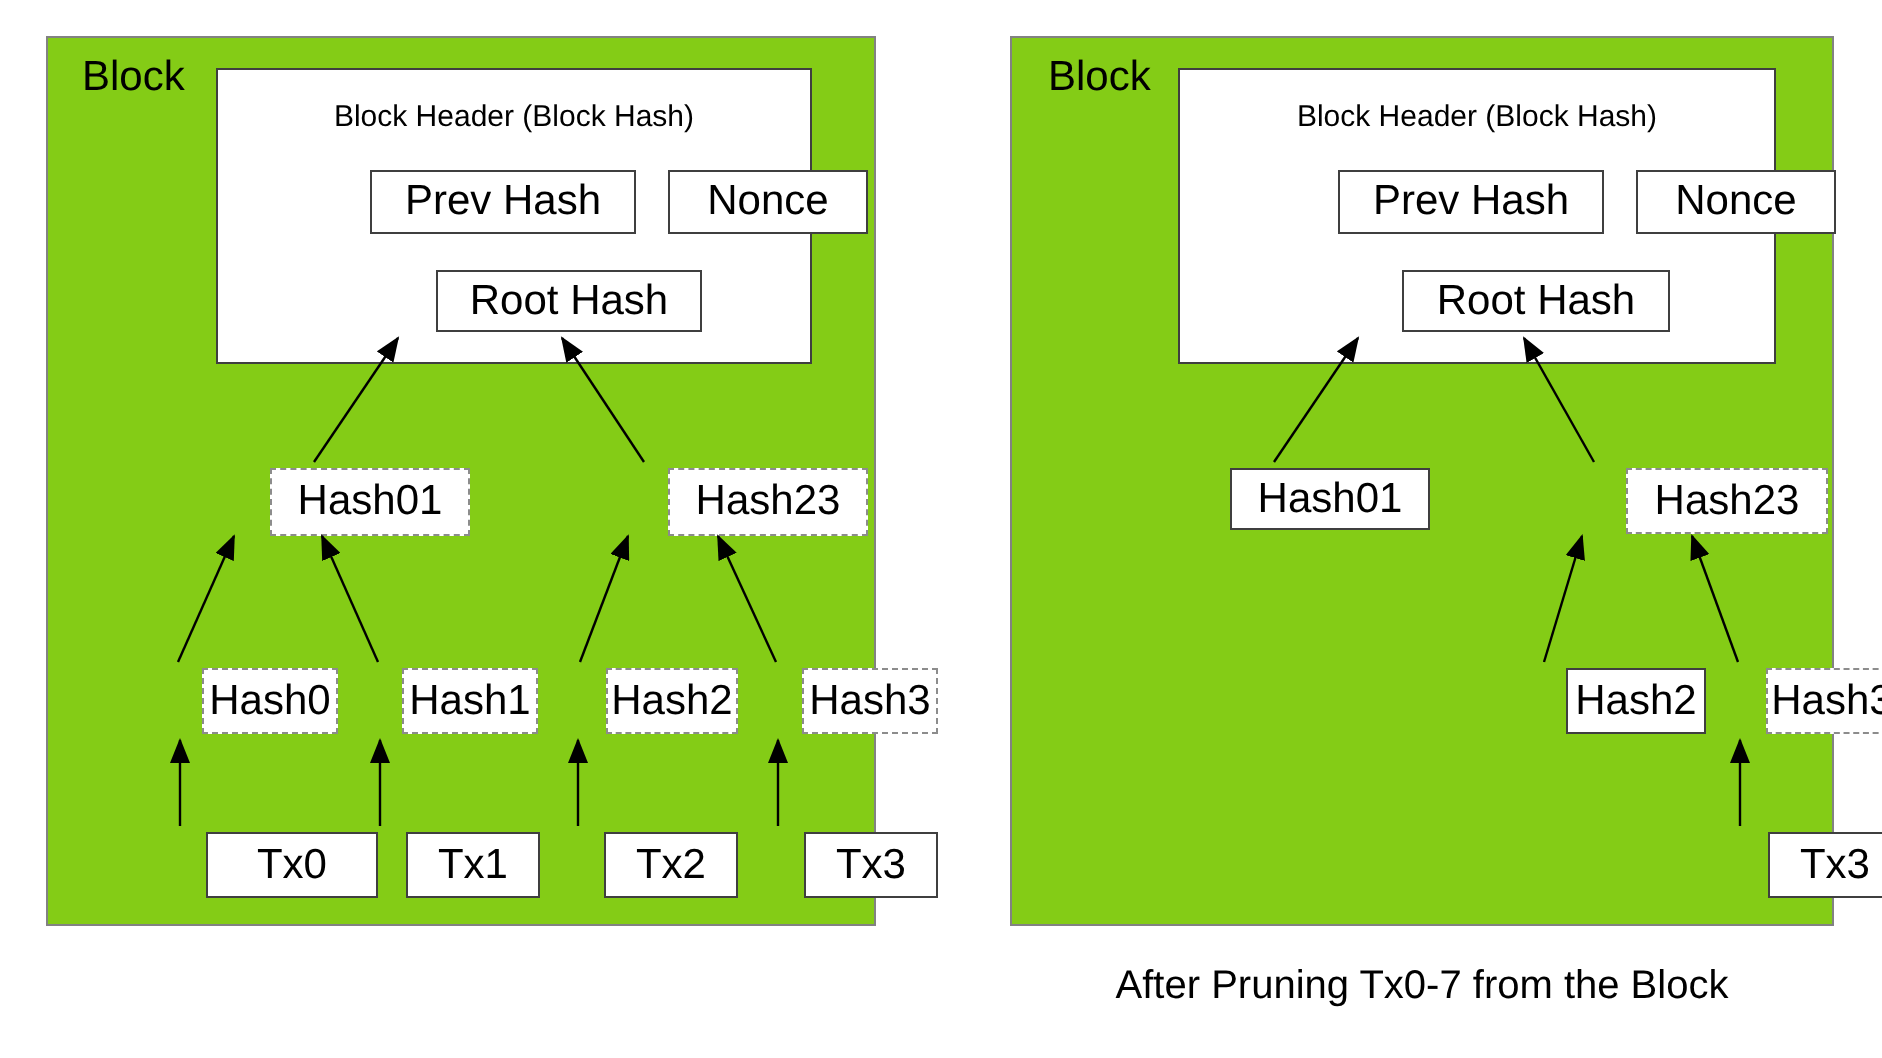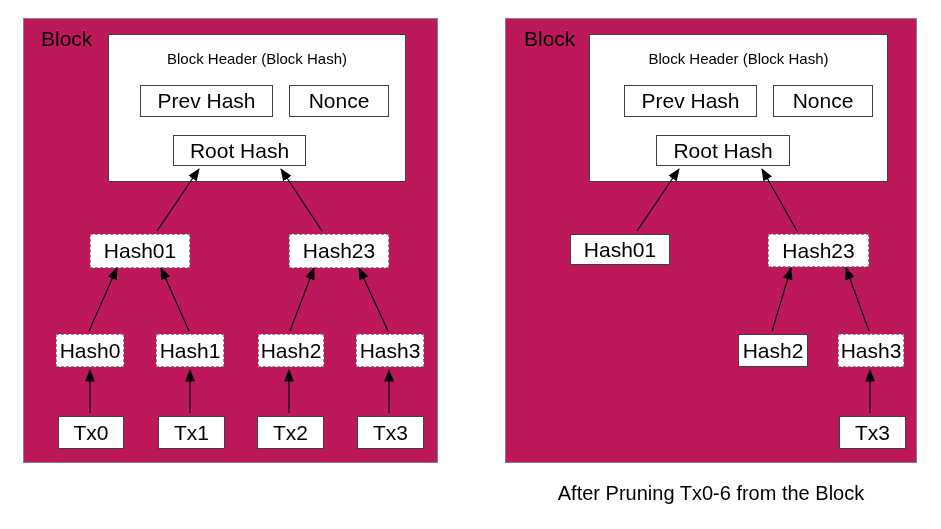--- a/index.html
+++ b/index.html
@@ -12,21 +12,21 @@
     width: 941px;
     height: 529px;
     background: #ffffff;
     font-family: "Liberation Sans", sans-serif;
     color: #000000;
     overflow: hidden;
   }
   .panel {
     position: absolute;
     border: 1.5px solid #828282;
-    background: #be185d;
+    background: #84cc16;
     box-sizing: border-box;
     padding-left: 44px;
   }
   .block-label {
     position: absolute;
     font-size: 21px;
     white-space: nowrap;
   }
   .hdr {
     position: absolute;
@@ -45,20 +45,21 @@
   }
   .node {
     position: absolute;
     display: flex;
     align-items: center;
     justify-content: center;
     font-size: 21px;
     background: #ffffff;
     box-sizing: border-box;
     white-space: nowrap;
+    margin-left: 45px;
   }
   .solid  { border: 1.5px solid #3f3f3f; }
   .dashed { border: 1px dashed #8c8c8c; }
   .caption {
     position: absolute;
     text-align: center;
     font-size: 20px;
     white-space: nowrap;
   }
   .arrows {
@@ -86,21 +87,21 @@
     </div>
 
     <div class="node dashed" style="left:66px; top:215px; width:100px; height:34px;">Hash01</div>
     <div class="node dashed" style="left:265px; top:215px; width:100px; height:34px;">Hash23</div>
 
     <div class="node dashed" style="left:32px; top:315px; width:68px; height:33px;">Hash0</div>
     <div class="node dashed" style="left:132px; top:315px; width:68px; height:33px;">Hash1</div>
     <div class="node dashed" style="left:234px; top:315px; width:66px; height:33px;">Hash2</div>
     <div class="node dashed" style="left:332px; top:315px; width:68px; height:33px;">Hash3</div>
 
-    <div class="node solid" style="left:34px; top:397px; width:66px; height:33px;">Tx0</div>
+    <div class="node solid" style="left:34px; top:397px; width:86px; height:33px;">Tx0</div>
     <div class="node solid" style="left:134px; top:397px; width:67px; height:33px;">Tx1</div>
     <div class="node solid" style="left:233px; top:397px; width:67px; height:33px;text-align:center;">Tx2</div>
     <div class="node solid" style="left:333px; top:397px; width:67px; height:33px;">Tx3</div>
   </div>
 
   <div class="panel" style="left:505px; top:18px; width:412px; height:445px;">
     <div class="block-label" style="left:18px; top:8px;">Block</div>
 
     <div class="hdr" style="left:83px; top:15px; width:299px; height:148px;">
       <div class="hdr-title">Block Header (Block Hash)</div>
@@ -111,21 +112,21 @@
 
     <div class="node solid" style="left:64px; top:215px; width:100px; height:31px;">Hash01</div>
     <div class="node dashed" style="left:262px; top:215px; width:101px; height:33px;">Hash23</div>
 
     <div class="node solid" style="left:232px; top:315px; width:70px; height:33px;">Hash2</div>
     <div class="node dashed" style="left:332px; top:315px; width:66px; height:33px;">Hash3</div>
 
     <div class="node solid" style="left:333px; top:397px; width:67px; height:33px;">Tx3</div>
   </div>
 
-  <div class="caption" style="left:505px; top:482px; width:412px;">After Pruning Tx0-6 from the Block</div>
+  <div class="caption" style="left:505px; top:482px; width:412px;">After Pruning Tx0-7 from the Block</div>
 
   <svg class="arrows" viewBox="0 0 941 529" xmlns="http://www.w3.org/2000/svg">
     <defs>
       <marker id="ah" markerWidth="13" markerHeight="10" refX="11.5" refY="5" orient="auto" markerUnits="userSpaceOnUse">
         <path d="M0,0 L12.5,5 L0,10 Z" fill="#000000"></path>
       </marker>
     </defs>
     <g stroke="#000000" stroke-width="1.2" fill="none">
 
       <line x1="157" y1="231" x2="199" y2="169" marker-end="url(#ah)"></line>

